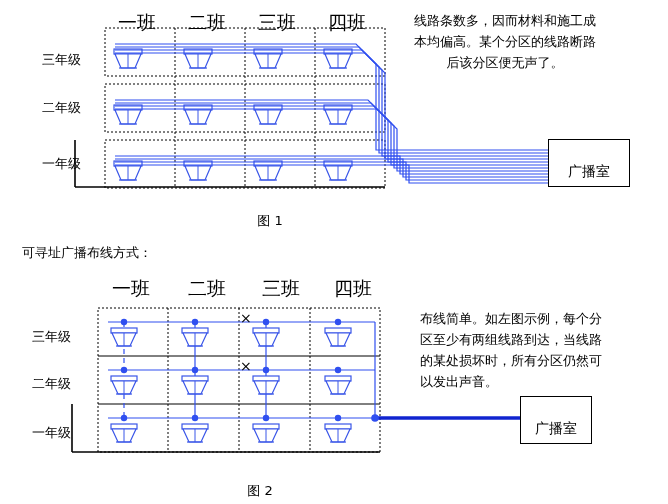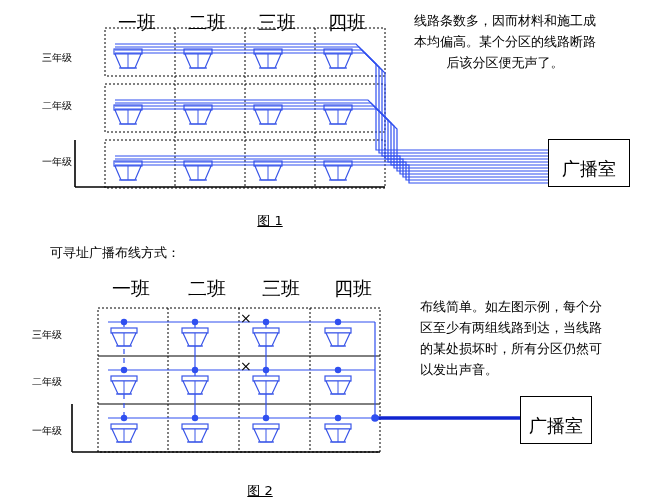--- a/index.html
+++ b/index.html
@@ -6,24 +6,24 @@
   body{
     width:668px;height:504px;
     background:#ffffff;
     font-family:"DejaVu Sans","Liberation Sans",sans-serif;
     color:#000;
     position:relative;
     overflow:hidden;
   }
   .abs{position:absolute;}
   .colhdr{font-size:19px;}
-  .rowhdr{font-size:10px;}
+  .rowhdr{font-size:13px;}
   .para{font-size:13px;line-height:21px;width:190px;}
-  .caption{font-size:13px;text-align:center;width:60px;text-decoration:underline;}
-  .roomlbl{font-size:18px;text-align:center;}
+  .caption{font-size:13px;text-align:center;width:60px;}
+  .roomlbl{font-size:14px;text-align:center;}
   svg{display:block;}
   .room{
     border:1px solid #000;background:#fff;
     display:flex;align-items:flex-end;justify-content:center;
     box-sizing:border-box;
   }
   .room span{display:block;padding-bottom:5px;}
 </style>
 </head>
 <body>
@@ -97,21 +97,21 @@
 </div>
 
 <div class="abs room" style="left:548px;top:139px;width:82px;height:48px;">
   <span class="roomlbl">广播室</span>
 </div>
 
 <div class="abs para" style="left:410px;top:10px;text-align:center;">线路条数多，因而材料和施工成本均偏高。某个分区的线路断路后该分区便无声了。</div>
 
 <div class="abs caption" style="left:240px;top:212px;">图 1</div>
 
-<div class="abs" style="left:22px;top:244px;font-size:13px;margin-left:28px;">可寻址广播布线方式：</div>
+<div class="abs" style="left:22px;top:244px;font-size:13px;">可寻址广播布线方式：</div>
 
 <div class="abs colhdr" style="left:112px;top:276px;">一班</div>
 <div class="abs colhdr" style="left:188px;top:276px;">二班</div>
 <div class="abs colhdr" style="left:262px;top:276px;">三班</div>
 <div class="abs colhdr" style="left:334px;top:276px;">四班</div>
 
 <div class="abs rowhdr" style="left:32px;top:328px;">三年级</div>
 <div class="abs rowhdr" style="left:32px;top:375px;">二年级</div>
 <div class="abs rowhdr" style="left:32px;top:424px;">一年级</div>
 
@@ -187,15 +187,15 @@
 </svg>
 </div>
 
 <div class="abs" style="left:240px;top:310px;font-size:14px;">×</div>
 <div class="abs" style="left:240px;top:358px;font-size:14px;">×</div>
 
 <div class="abs room" style="left:520px;top:396px;width:72px;height:48px;">
   <span class="roomlbl">广播室</span>
 </div>
 
-<div class="abs para" style="left:420px;top:296px;">布线简单。如左图示例，每个分区至少有两组线路到达，当线路的某处损坏时，所有分区仍然可以发出声音。</div>
+<div class="abs para" style="left:420px;top:308px;">布线简单。如左图示例，每个分区至少有两组线路到达，当线路的某处损坏时，所有分区仍然可以发出声音。</div>
 
 <div class="abs caption" style="left:230px;top:482px;">图 2</div>
 
 </body></html>

